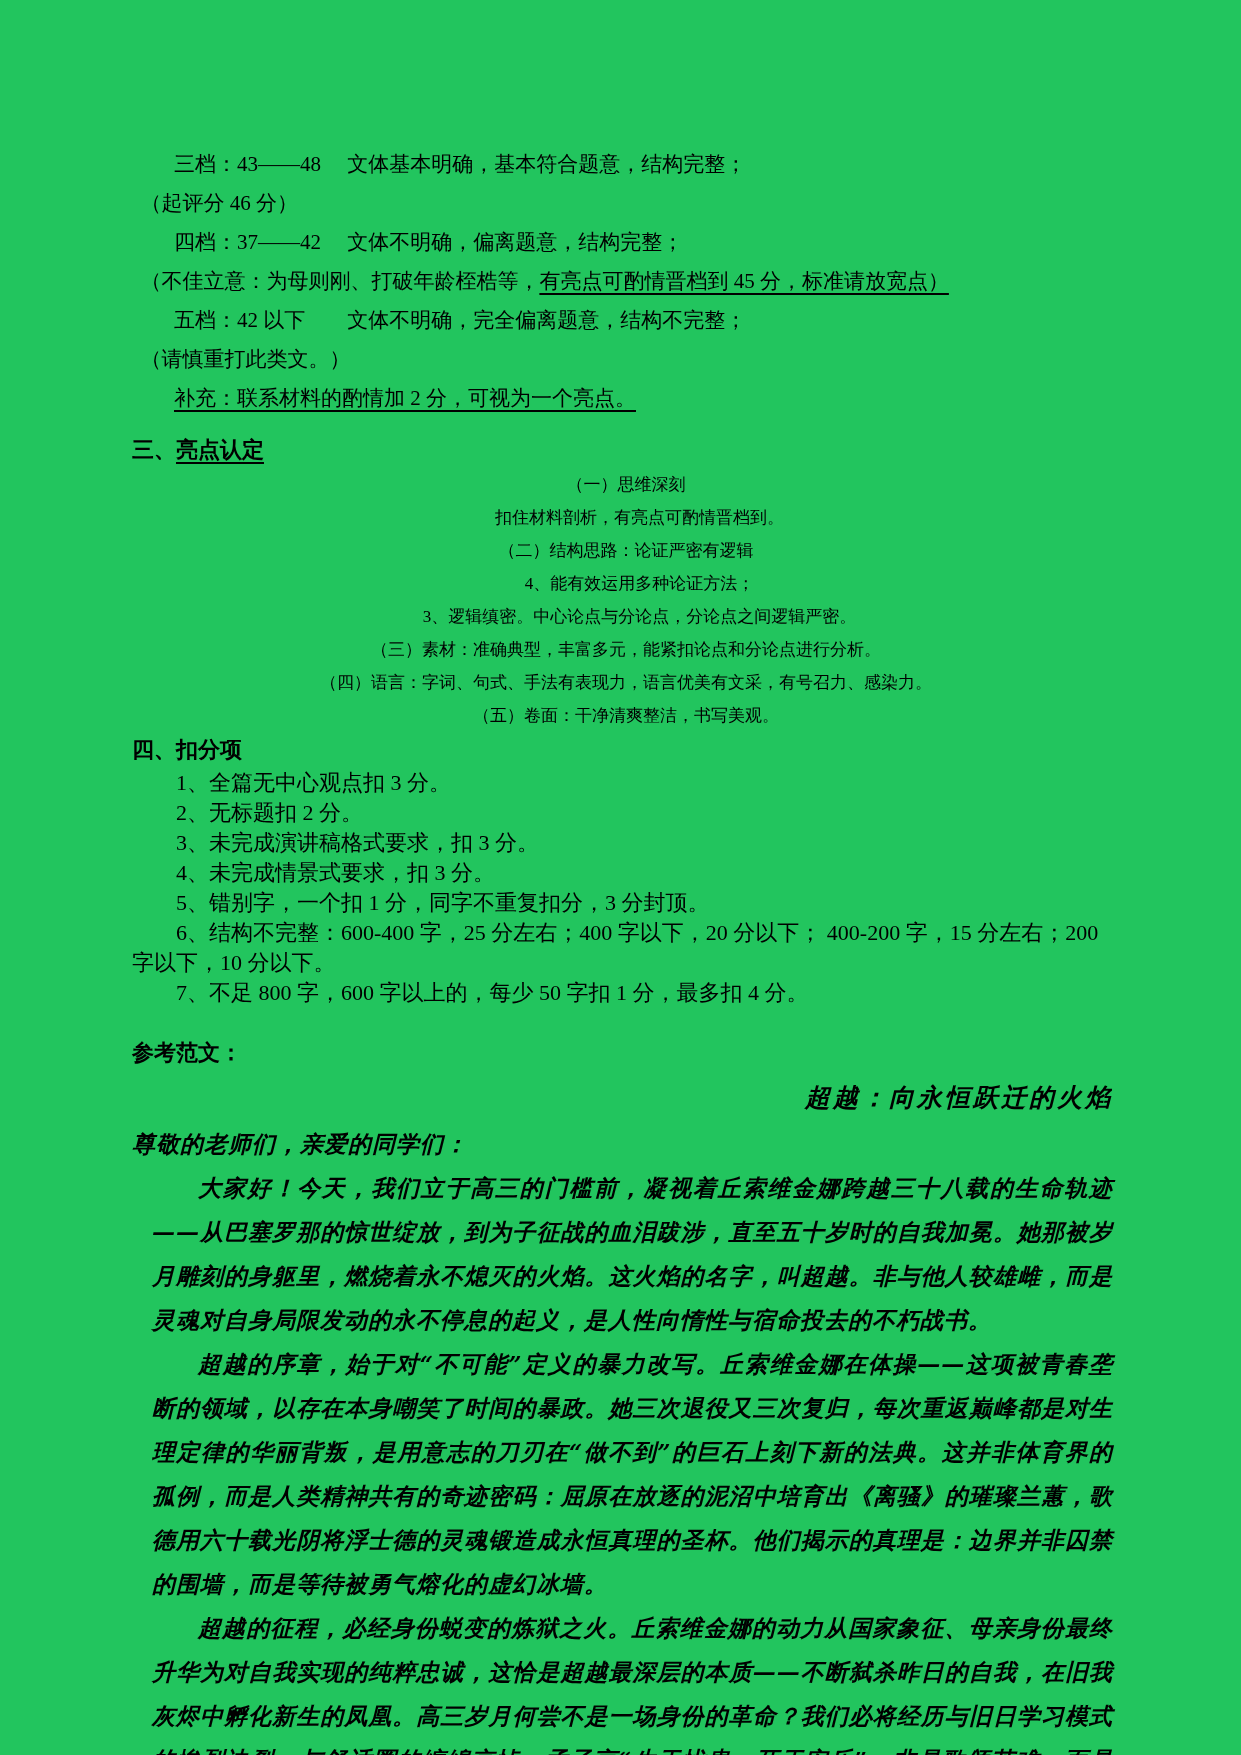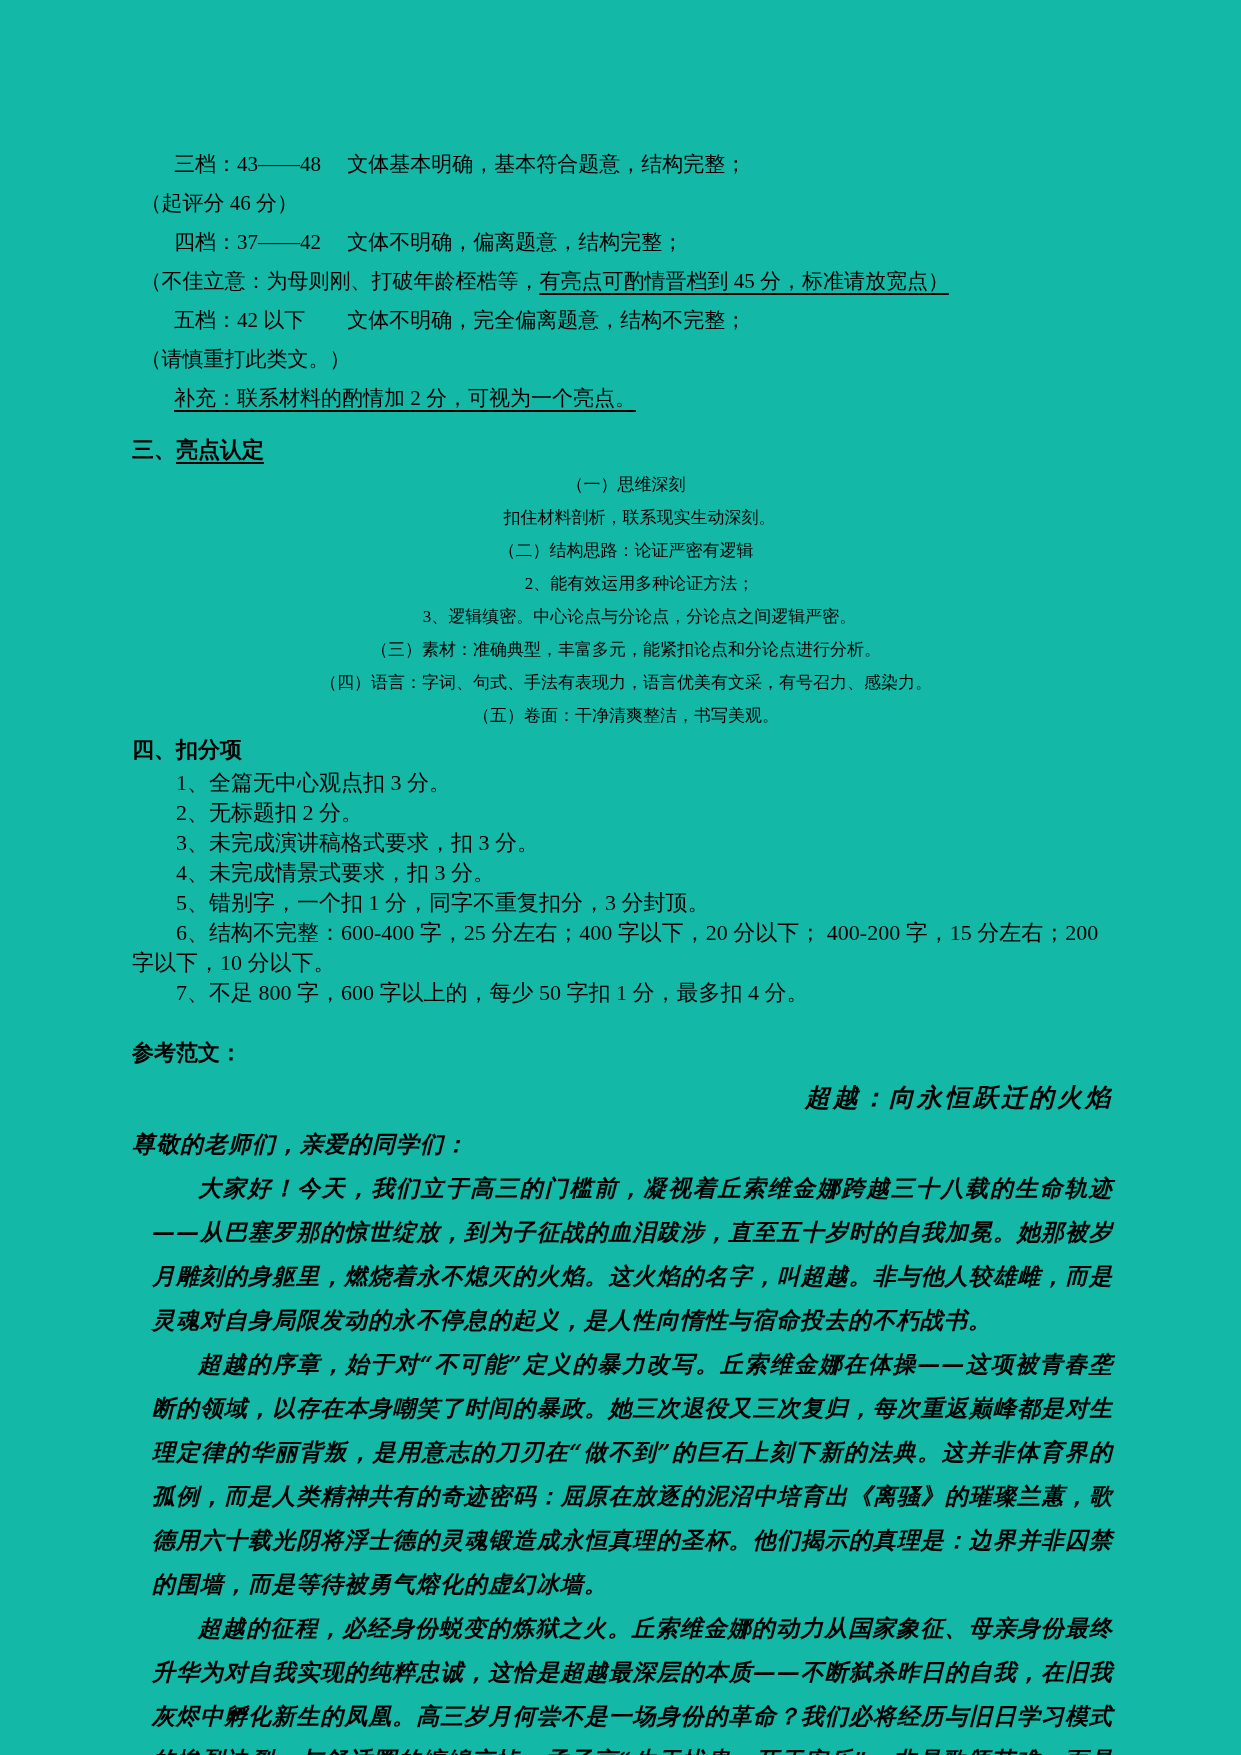--- a/index.html
+++ b/index.html
@@ -1,21 +1,21 @@
 <!DOCTYPE html>
 <html><head>
 <meta charset="utf-8">
 <style>
   * { margin: 0; padding: 0; box-sizing: border-box; }
   html, body { background: #e8e8e8; }
   .page {
     width: 1241px;
     height: 1755px;
     margin: 0 auto;
-    background: #14b8a6;
+    background: #22c55e;
     color: #000000;
     padding: 145px 128px 60px 132px;
     font-family: "Liberation Serif", "DejaVu Serif", serif;
     overflow: hidden;
   }
   
   .bands p { font-size: 21px; line-height: 39px; }
   .indent2 { text-indent: 2em; }
   .note { text-indent: 0.4em; }
   .u { text-decoration: underline; text-decoration-thickness: 1.5px; text-underline-offset: 5px; }
@@ -66,23 +66,23 @@
     <p class="indent2">四档：37——42　 文体不明确，偏离题意，结构完整；</p>
     <p class="note"><span>（不佳立意：为母则刚、打破年龄桎梏等，</span><span class="u">有亮点可酌情晋档到 45 分，标准请放宽点）</span></p>
     <p class="indent2">五档：42 以下　　文体不明确，完全偏离题意，结构不完整；</p>
     <p class="note">（请慎重打此类文。）</p>
     <p class="indent2"><span class="u">补充：联系材料的酌情加 2 分，可视为一个亮点。</span></p>
   </section>
 
   <section class="sec3">
     <h2 class="sec-heading"><span>三、</span><span class="u">亮点认定</span></h2>
     <p class="note">（一）思维深刻</p>
-    <p class="indent2">扣住材料剖析，联系现实生动深刻。</p>
+    <p class="indent2">扣住材料剖析，有亮点可酌情晋档到。</p>
     <p class="note">（二）结构思路：论证严密有逻辑</p>
-    <p class="indent2">2、能有效运用多种论证方法；</p>
+    <p class="indent2">4、能有效运用多种论证方法；</p>
     <p class="indent2">3、逻辑缜密。中心论点与分论点，分论点之间逻辑严密。</p>
     <p class="note">（三）素材：准确典型，丰富多元，能紧扣论点和分论点进行分析。</p>
     <p class="note">（四）语言：字词、句式、手法有表现力，语言优美有文采，有号召力、感染力。</p>
     <p class="note">（五）卷面：干净清爽整洁，书写美观。</p>
   </section>
 
   <section class="sec4">
     <h2 class="sec-heading">四、扣分项</h2>
     <p class="indent2">1、全篇无中心观点扣 3 分。</p>
     <p class="indent2">2、无标题扣 2 分。</p>

